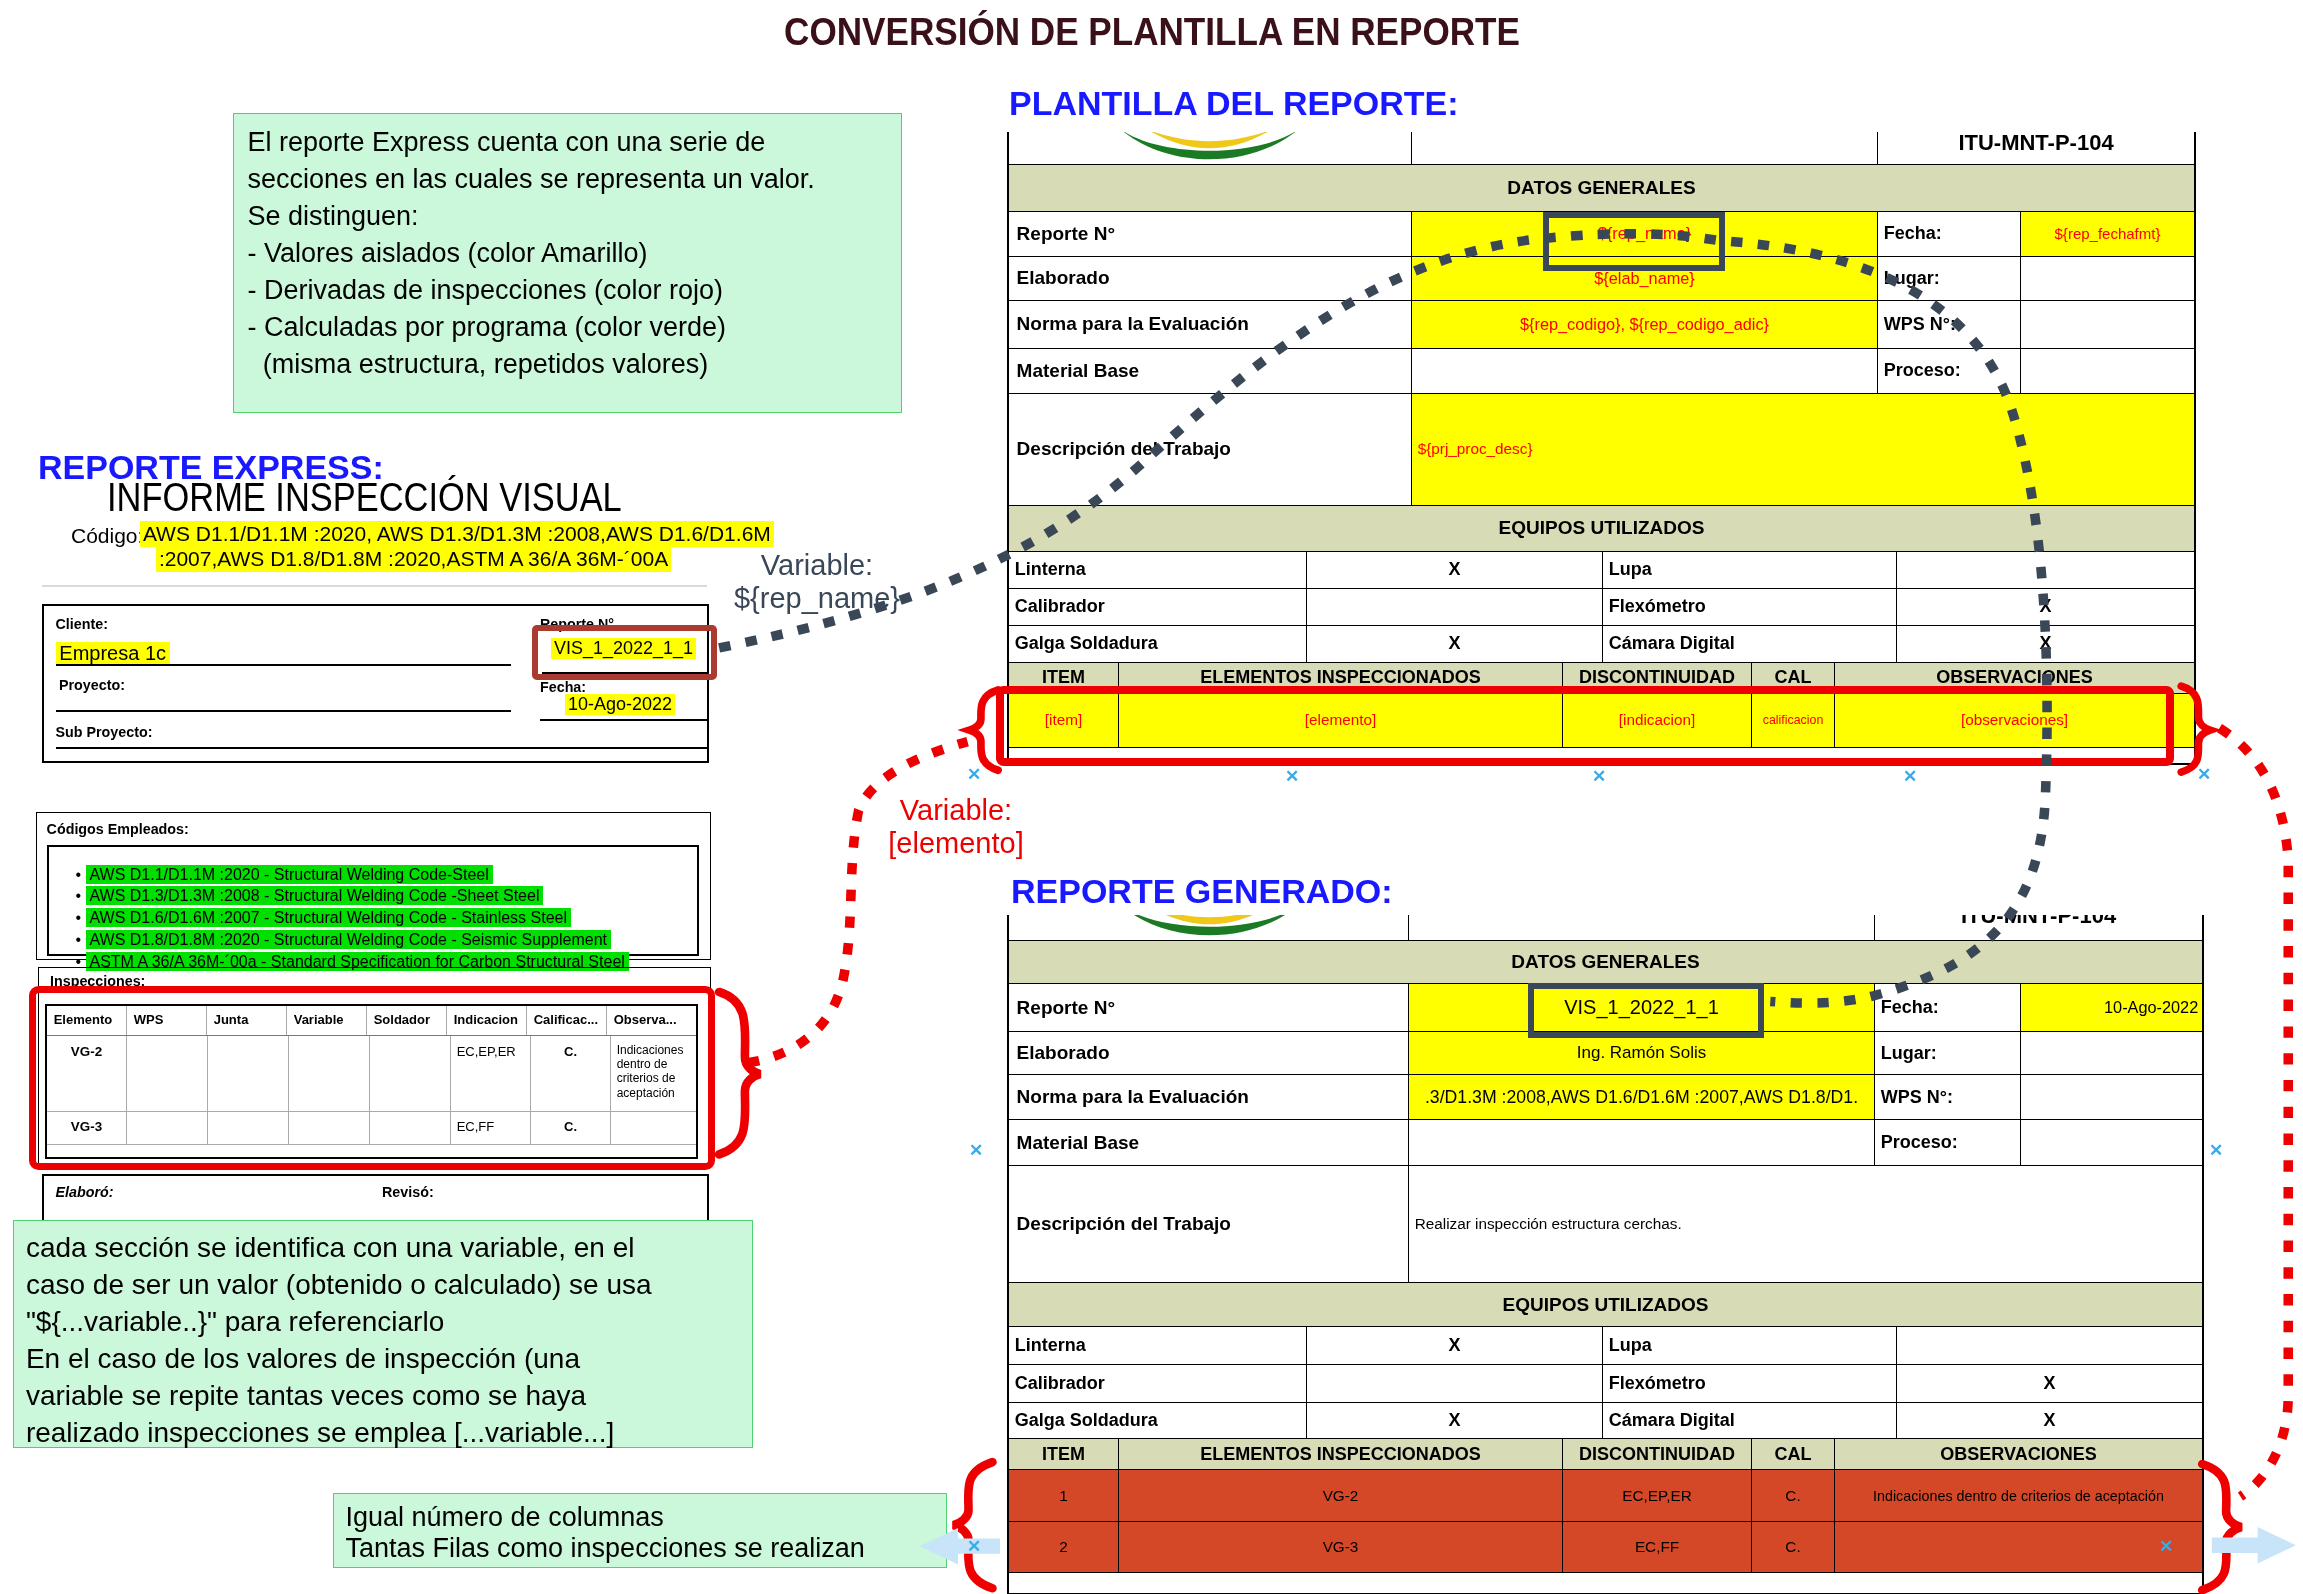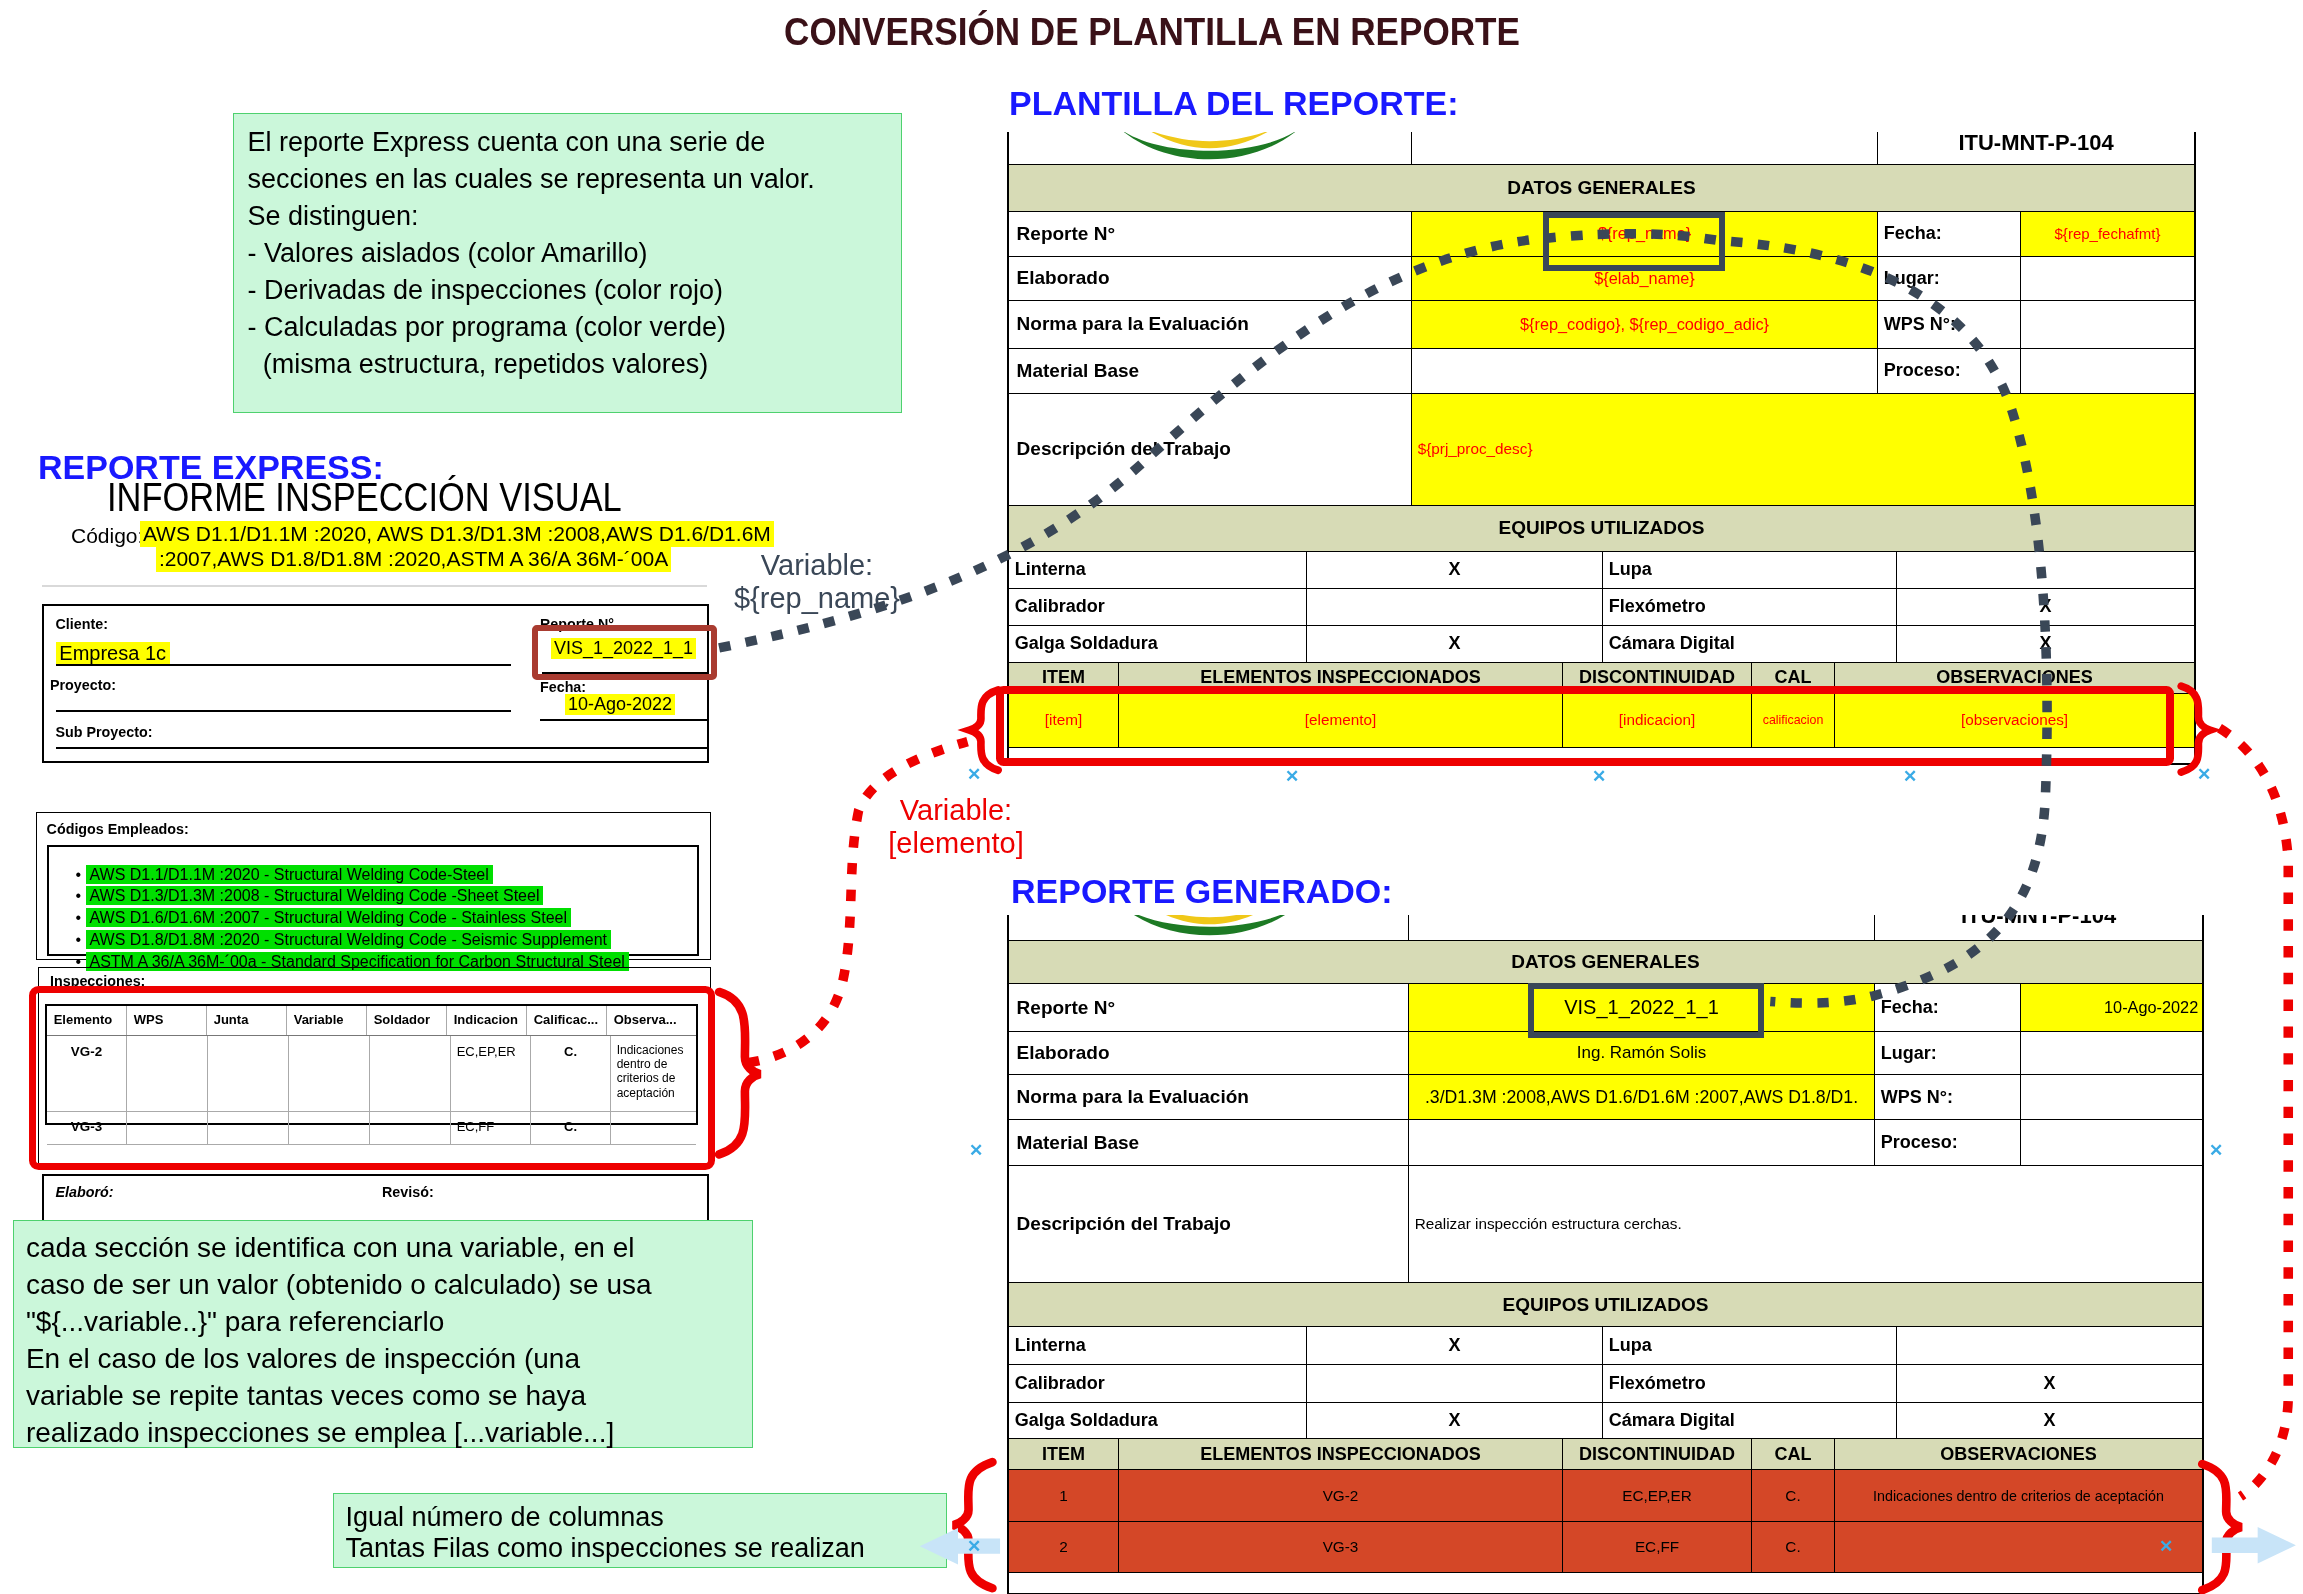--- a/index.html
+++ b/index.html
@@ -54,21 +54,21 @@
   <div class="abs hl" style="left:156px;top:546px;font-size:21px;padding:1px 2.9px;white-space:nowrap;">:2007,AWS D1.8/D1.8M :2020,ASTM A 36/A 36M-´00A</div>
   <div class="abs" style="left:42px;top:585px;width:665px;height:1.9px;background:#d9d9d9;"></div>
 
   <div class="abs" style="left:42px;top:604px;width:667px;height:159px;border:2.9px solid #000;">
     <div class="smlab" style="left:11.5px;top:9.6px;">Cliente:</div>
     <div class="smlab" style="left:496px;top:9.6px;">Reporte N°</div>
     <div class="abs hl" style="left:11.5px;top:36px;font-size:20px;padding:0 3.8px;">Empresa 1c</div>
     <div class="uline" style="left:11.5px;top:58px;width:455px;"></div>
     <div class="abs hl" style="left:507px;top:32px;font-size:18px;padding:0 2.9px;">VIS_1_2022_1_1</div>
     <div class="uline" style="left:498px;top:66px;width:166px;"></div>
-    <div class="smlab" style="left:6px;top:71px;">Proyecto:</div>
+    <div class="smlab" style="left:15px;top:71px;">Proyecto:</div>
     <div class="smlab" style="left:496px;top:73px;">Fecha:</div>
     <div class="abs hl" style="left:521px;top:88px;font-size:18px;padding:0 2.9px;">10-Ago-2022</div>
     <div class="uline" style="left:11.5px;top:104px;width:455px;"></div>
     <div class="uline" style="left:496px;top:113px;width:168px;"></div>
     <div class="smlab" style="left:11.5px;top:118px;">Sub Proyecto:</div>
     <div class="uline" style="left:11.5px;top:141px;width:652px;"></div>
     <div class="abs" style="left:488px;top:19px;width:185px;height:55px;border:6.7px solid #a93b30;border-radius:4.8px;"></div>
   </div>
 
   <div class="abs" style="left:36px;top:812px;width:675px;height:148px;border:1.9px solid #000;">
@@ -77,21 +77,21 @@
       <div style="font-size:16px;margin-top:13px;"><span>•</span> <span class="ghl">AWS D1.1/D1.1M :2020 - Structural Welding Code-Steel</span></div>
       <div style="font-size:16px;margin-top:3.8px;"><span>•</span> <span class="ghl">AWS D1.3/D1.3M :2008 - Structural Welding Code -Sheet Steel</span></div>
       <div style="font-size:16px;margin-top:3.8px;"><span>•</span> <span class="ghl">AWS D1.6/D1.6M :2007 - Structural Welding Code - Stainless Steel</span></div>
       <div style="font-size:16px;margin-top:3.8px;"><span>•</span> <span class="ghl">AWS D1.8/D1.8M :2020 - Structural Welding Code - Seismic Supplement</span></div>
       <div style="font-size:16px;margin-top:3.8px;"><span>•</span> <span class="ghl">ASTM A 36/A 36M-´00a - Standard Specification for Carbon Structural Steel</span></div>
     </div>
   </div>
 
   <div class="abs" style="left:38px;top:967px;width:673px;height:199px;border:1.9px solid #000;"></div>
   <div class="abs smlab" style="left:50px;top:973px;">Inspecciones:</div>
-  <div class="abs" style="left:45px;top:1004px;width:653px;height:121px;border:2.9px solid #000;background:#fff;">
+  <div class="abs" style="left:45px;top:1004px;width:653px;height:155px;border:2.9px solid #000;background:#fff;">
     <div style="display:flex;height:29px;border-bottom:1px solid #777;">
       <div style="width:80px;border-right:1px solid #aaa;font-weight:bold;font-size:13px;padding:5.7px 0 0 6.7px;box-sizing:border-box;">Elemento</div>
       <div style="width:80px;border-right:1px solid #aaa;font-weight:bold;font-size:13px;padding:5.7px 0 0 6.7px;box-sizing:border-box;">WPS</div>
       <div style="width:80px;border-right:1px solid #aaa;font-weight:bold;font-size:13px;padding:5.7px 0 0 6.7px;box-sizing:border-box;">Junta</div>
       <div style="width:80px;border-right:1px solid #aaa;font-weight:bold;font-size:13px;padding:5.7px 0 0 6.7px;box-sizing:border-box;">Variable</div>
       <div style="width:80px;border-right:1px solid #aaa;font-weight:bold;font-size:13px;padding:5.7px 0 0 6.7px;box-sizing:border-box;">Soldador</div>
       <div style="width:80px;border-right:1px solid #aaa;font-weight:bold;font-size:13px;padding:5.7px 0 0 6.7px;box-sizing:border-box;">Indicacion</div>
       <div style="width:80px;border-right:1px solid #aaa;font-weight:bold;font-size:13px;padding:5.7px 0 0 6.7px;box-sizing:border-box;">Calificac...</div>
       <div style="flex:1;font-weight:bold;font-size:13px;padding:5.7px 0 0 6.7px;box-sizing:border-box;">Observa...</div>
     </div>

